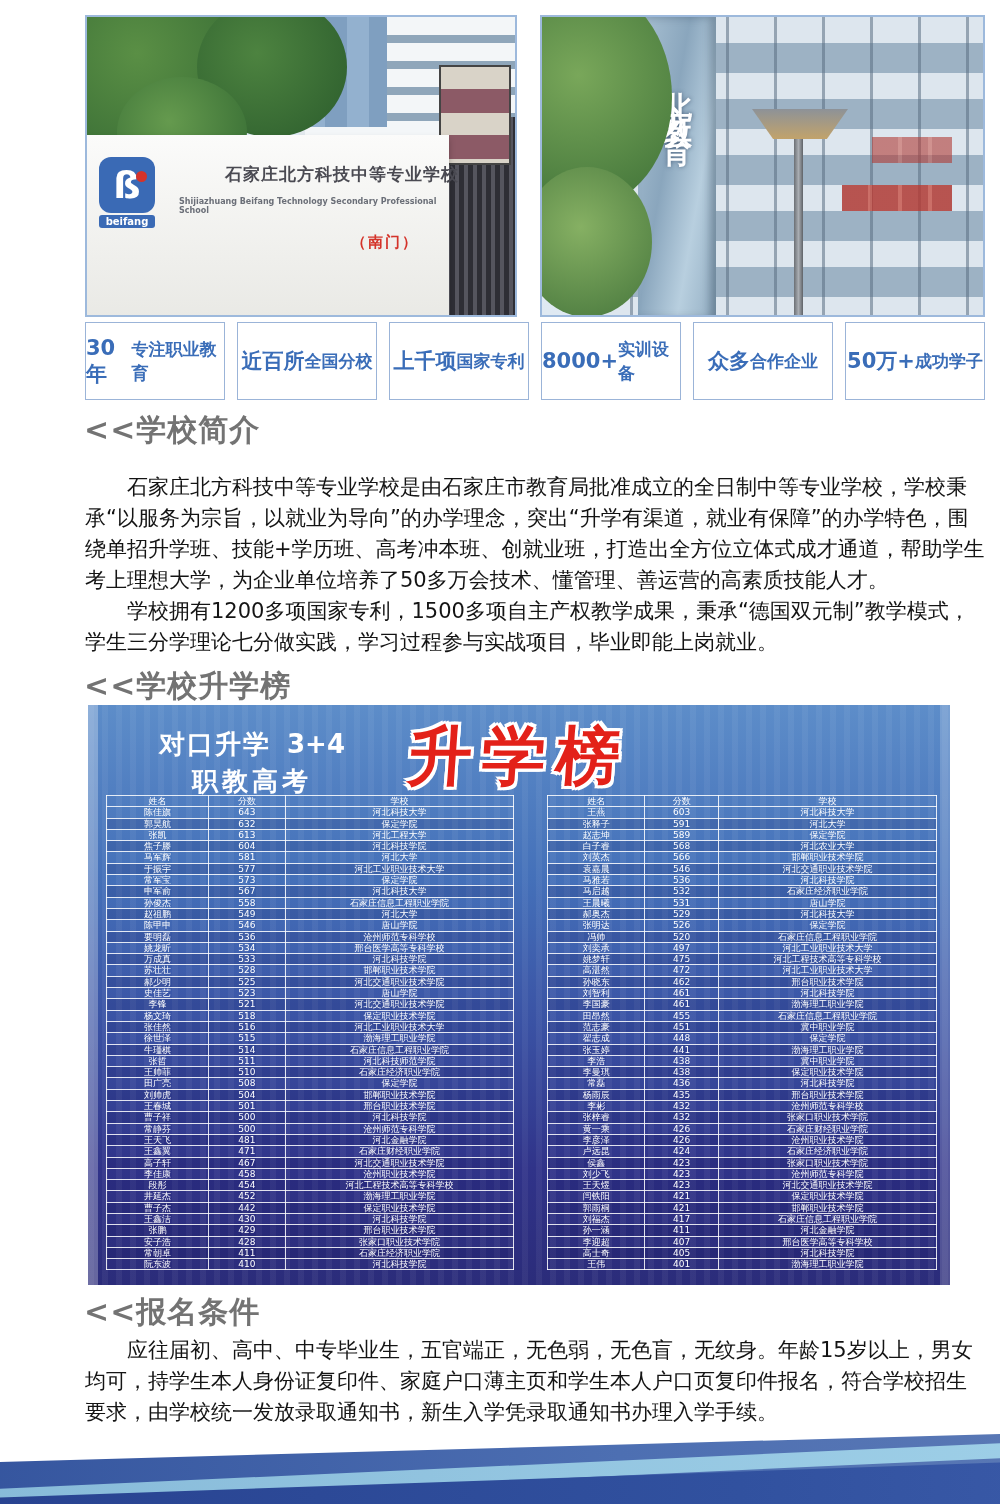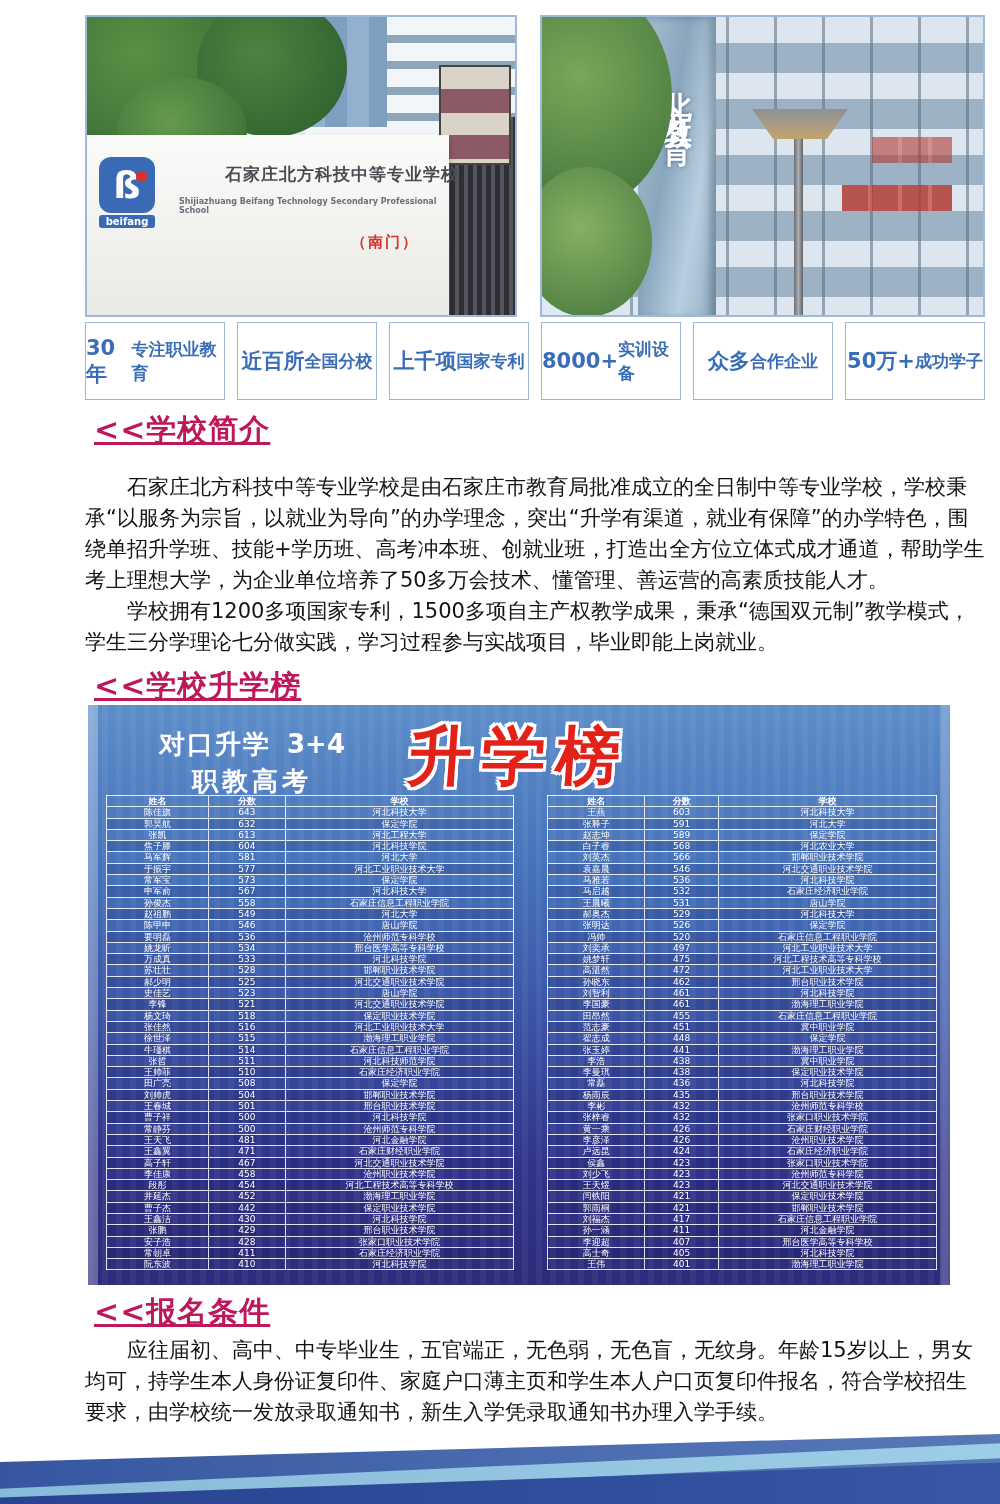--- a/index.html
+++ b/index.html
@@ -55,21 +55,21 @@
   .tree-r2{left:-20px;top:150px;width:130px;height:150px;background:radial-gradient(circle at 45% 40%,#86b063,#46763c);}
 
   
   .stats{position:absolute;left:85px;top:322px;width:900px;display:flex;gap:12px;}
   .stat{flex:1;border:1px solid #9bb4d8;background:#fff;height:76px;display:flex;flex-direction:row;
         align-items:center;justify-content:center;color:#3a6db8;font-weight:bold;}
   .stat .v{font-size:21px;line-height:26px;}
   .stat .l{font-size:17px;line-height:24px;}
 
   
-  .sec-title{position:absolute;left:94px;font-size:30px;font-weight:bold;color:#be185d;letter-spacing:1px;text-decoration:underline;}
+  .sec-title{position:absolute;left:84px;font-size:30px;font-weight:bold;color:#737373;letter-spacing:1px;}
   .body-text{position:absolute;left:85px;width:902px;font-size:21px;line-height:31px;color:#141414;}
   .body-text p{margin:0;text-indent:2em;}
 
   
   .panel{position:absolute;left:88px;top:705px;width:862px;height:580px;
       background:linear-gradient(180deg,#5d8dc9 0%,#4470b9 30%,#3a52a4 55%,#30338а 80%,#2b2c7a 100%);
       background:linear-gradient(180deg,#5d8dc9 0%,#4470b9 30%,#3a52a4 55%,#303389 80%,#2b2c7a 100%);
       overflow:hidden;}
   .panel:before{content:"";position:absolute;left:0;top:0;width:10px;height:100%;background:rgba(255,255,255,.28);}
   .panel:after{content:"";position:absolute;right:0;top:0;width:10px;height:100%;background:rgba(255,255,255,.18);}
@@ -86,21 +86,21 @@
   .ban-right{position:absolute;right:26px;top:20px;color:#fff;font-weight:bold;text-align:left;}
   .ban-right .row1{font-size:25px;letter-spacing:2px;}
   .ban-right .row1 .val{margin-left:26px;letter-spacing:1px;}
   .ban-right .row2{font-size:25px;letter-spacing:1px;margin-top:3px;}
 
   .rank-table{position:absolute;top:90px;border-collapse:collapse;table-layout:fixed;}
   .rank-table.left{left:18px;width:408px;}
   .rank-table.right{left:459px;width:390px;}
   .rank-table th,.rank-table td{border:1px solid rgba(255,255,255,.85);color:#fff;font-size:9px;
       line-height:10.3px;padding:0;text-align:center;font-weight:normal;white-space:nowrap;overflow:hidden;}
-  .rank-table th{font-weight:bold;}
+  .rank-table th{font-weight:normal;}
   .rank-table tr:nth-child(even){background:rgba(10,10,70,.14);}
   .rank-table col.c-name{width:25%;} .rank-table col.c-score{width:19%;} .rank-table col.c-school{width:56%;}
 
   
   .footer{position:absolute;left:0;bottom:0;width:1000px;height:72px;overflow:hidden;}
   .band{position:absolute;width:1200px;left:-100px;}
   .band1{top:16px;height:46px;background:linear-gradient(90deg,#32529c,#4d6fb2 60%,#5b79b5);transform:rotate(-1.6deg);}
   .band2{top:34px;height:15px;background:linear-gradient(90deg,#86b9d8,#9fd0e8);transform:rotate(-2.6deg);}
   .band3{top:48px;height:70px;background:linear-gradient(90deg,#27418f,#31519f 70%,#3a5aa8);transform:rotate(-2deg);}
 </style>

